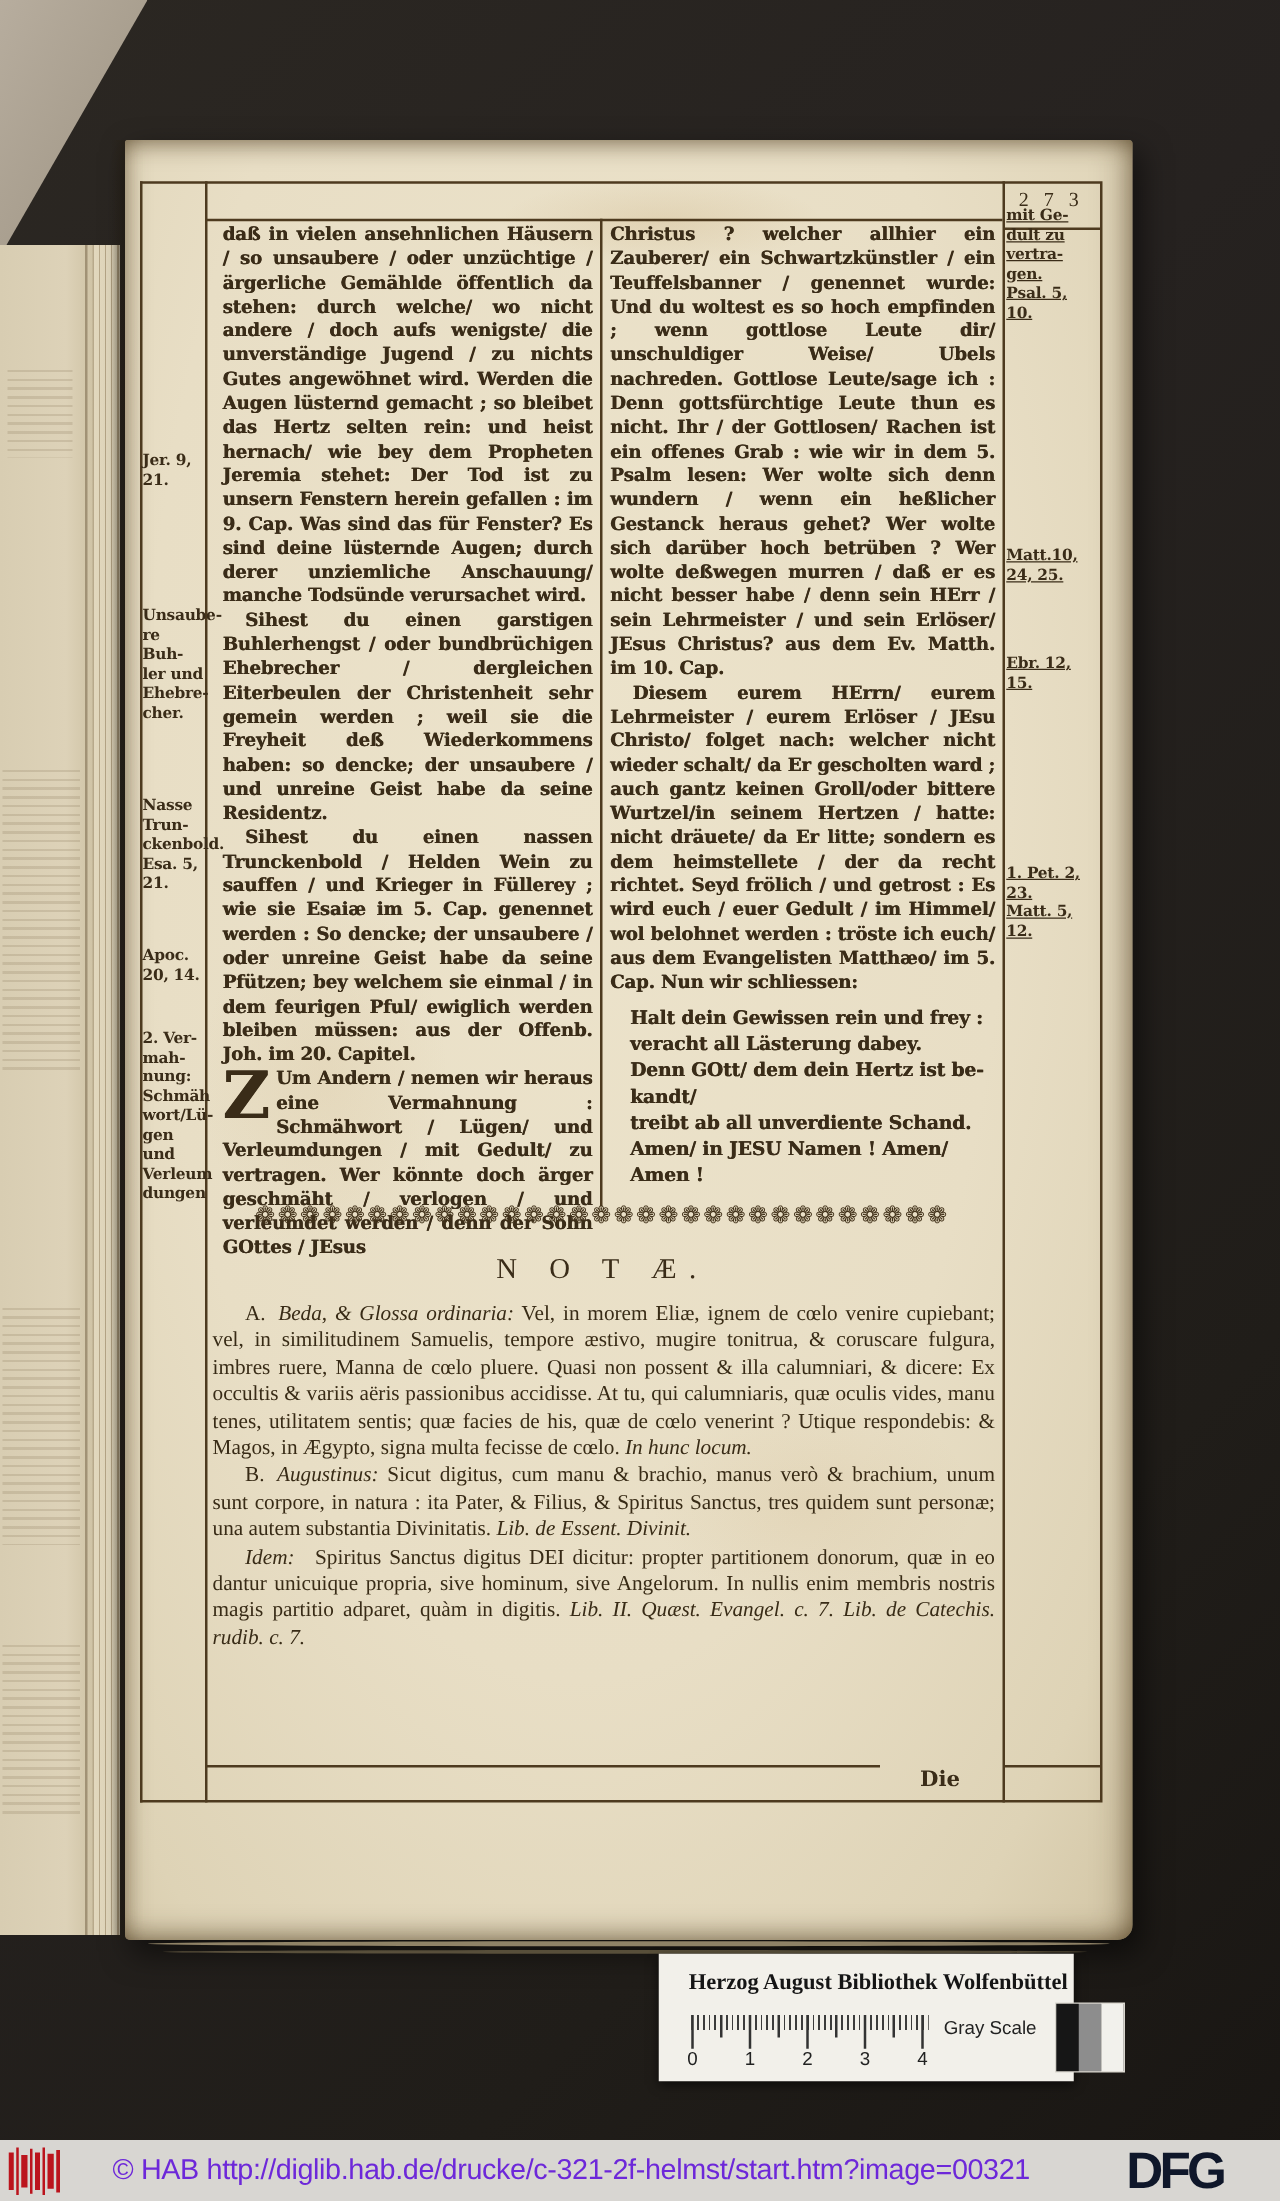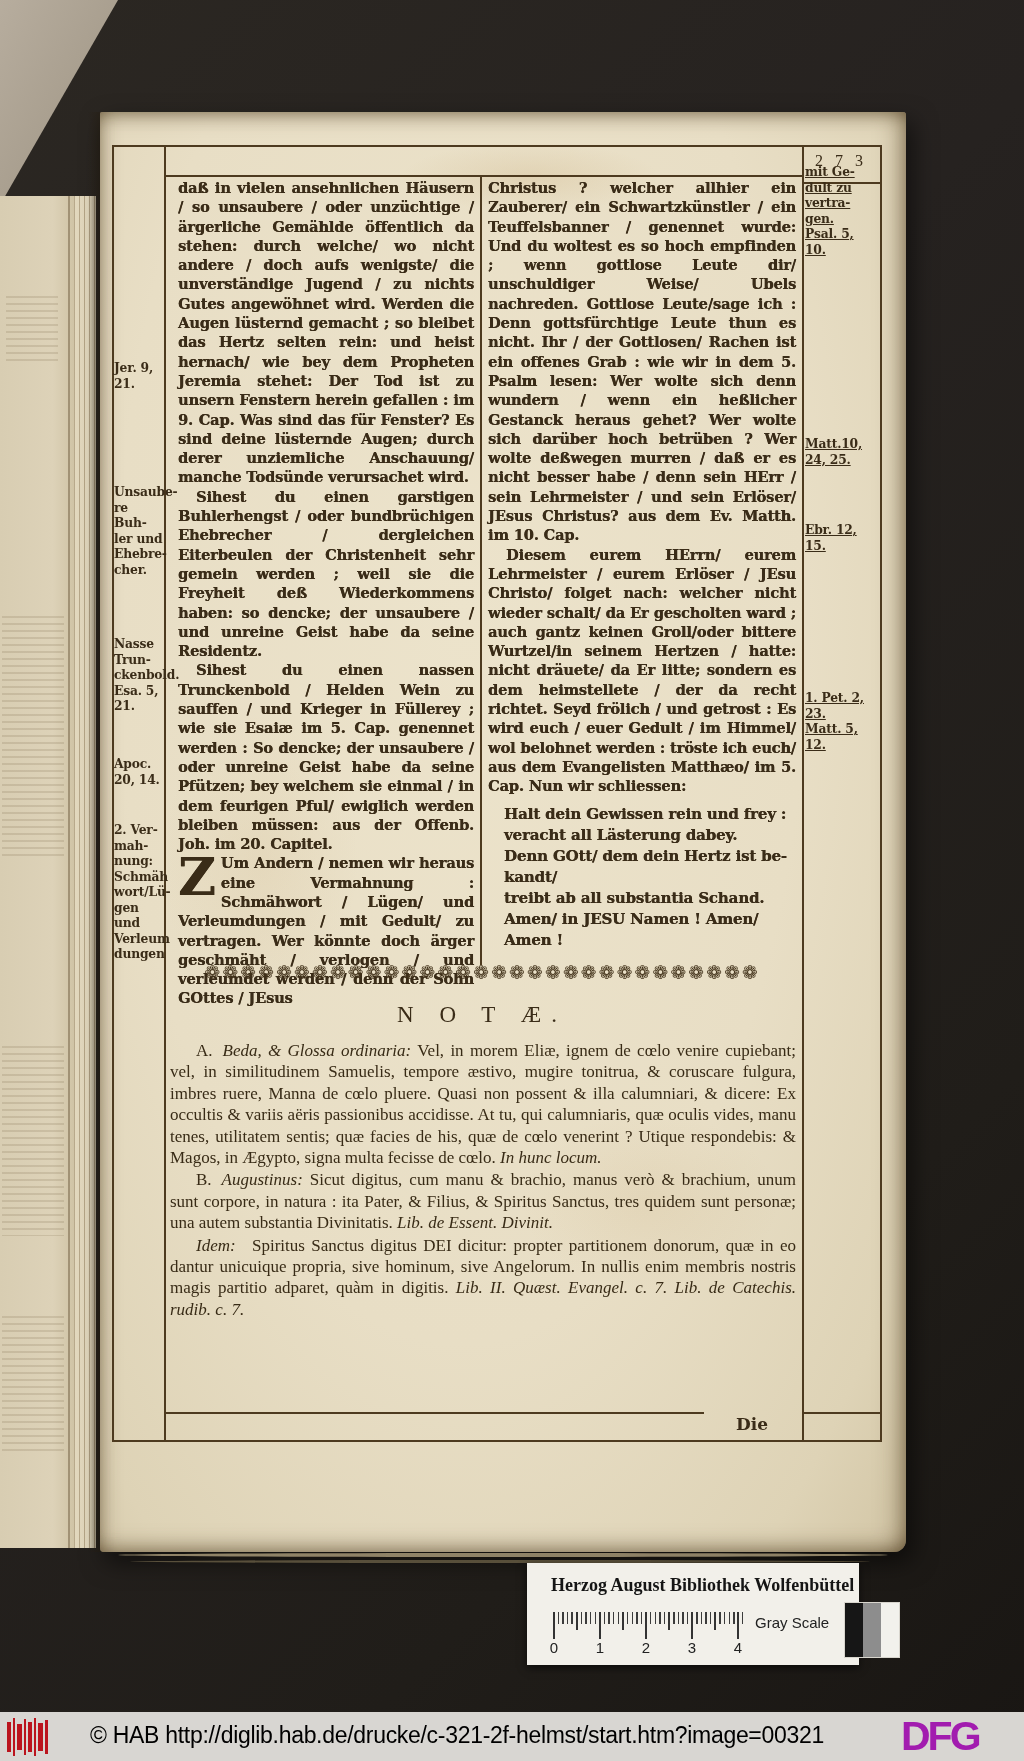--- a/index.html
+++ b/index.html
@@ -83,23 +83,23 @@
            font-family:"Liberation Sans",sans-serif;font-size:15px;color:#222;}
   .grayscale-label{position:absolute;left:228px;top:51px;font-family:"Liberation Sans",sans-serif;
                    font-size:15px;color:#222;}
   .patch{position:absolute;left:318px;top:40px;height:54px;display:flex;box-shadow:0 0 0 1px #d8d5cd;}
   .patch div{width:18px;height:54px;}
   
   .footer{position:absolute;left:0;top:1712px;width:1024px;height:49px;background:#d8d6d2;}
   .hab-bars{position:absolute;left:7px;top:6px;height:38px;display:flex;align-items:center;gap:2px;}
   .hab-bars i{display:block;background:#bb141d;}
   .footer-url{position:absolute;left:90px;top:10px;font-family:"Liberation Sans","DejaVu Sans",sans-serif;
-              font-size:23px;letter-spacing:-.3px;color:#000000;white-space:nowrap;}
+              font-size:23px;letter-spacing:-.3px;color:#6d28d9;white-space:nowrap;}
   .dfg{position:absolute;left:901px;top:1px;font-family:"Liberation Sans",sans-serif;
-       font-weight:700;font-size:41px;letter-spacing:-3px;color:#a21caf;text-align:right;}
+       font-weight:700;font-size:41px;letter-spacing:-3px;color:#0f172a;text-align:right;}
 </style>
 </head>
 <body>
 
 <div class="scene">
 
   <div class="wedge"></div>
 
   <div class="facing">
     <div class="ghost" style="left:6px;top:100px;width:52px;height:70px;"></div>
@@ -177,21 +177,21 @@
     </div>
 
     <div class="col col2">
       <p>Christus ? welcher allhier ein Zauberer/ ein Schwartzkünstler / ein Teuffelsbanner / genennet wurde: Und du woltest es so hoch empfinden ; wenn gottlose Leute dir/ unschuldiger Weise/ Ubels nachreden. Gottlose Leute/sage ich : Denn gottsfürchtige Leute thun es nicht. Ihr / der Gottlosen/ Rachen ist ein offenes Grab : wie wir in dem 5. Psalm lesen: Wer wolte sich denn wundern / wenn ein heßlicher Gestanck heraus gehet? Wer wolte sich darüber hoch betrüben ? Wer wolte deßwegen murren / daß er es nicht besser habe / denn sein HErr / sein Lehrmeister / und sein Erlöser/ JEsus Christus? aus dem Ev. Matth. im 10. Cap.</p>
       <p class="ind">Diesem eurem HErrn/ eurem Lehrmeister / eurem Erlöser / JEsu Christo/ folget nach: welcher nicht wieder schalt/ da Er gescholten ward ; auch gantz keinen Groll/oder bittere Wurtzel/in seinem Hertzen / hatte: nicht dräuete/ da Er litte; sondern es dem heimstellete / der da recht richtet. Seyd frölich / und getrost : Es wird euch / euer Gedult / im Himmel/ wol belohnet werden : tröste ich euch/ aus dem Evangelisten Matthæo/ im 5. Cap.  Nun wir schliessen:</p>
       <div class="poem">
         <div>Halt dein Gewissen rein und frey :</div>
         <div>veracht all Lästerung dabey.</div>
         <div>Denn GOtt/ dem dein Hertz ist be-</div>
         <div class="c">kandt/</div>
-        <div>treibt ab all substantia Schand.</div>
+        <div>treibt ab all unverdiente Schand.</div>
         <div>Amen/ in JESU Namen ! Amen/</div>
         <div class="c">Amen !</div>
       </div>
     </div>
 
     <div class="ornament">❁❁❁❁❁❁❁❁❁❁❁❁❁❁❁❁❁❁❁❁❁❁❁❁❁❁❁❁❁❁❁</div>
 
     <div class="notae-title">N O T Æ.</div>
     <div class="notae">
       <p><span class="n-label">A.</span><span class="n-it">Beda, &amp; Glossa ordinaria:</span><span> Vel, in morem Eliæ, ignem de cœlo venire cupiebant; vel, in similitudinem Samuelis, tempore æstivo, mugire tonitrua, &amp; coruscare fulgura, imbres ruere, Manna de cœlo pluere. Quasi non possent &amp; illa calumniari, &amp; dicere: Ex occultis &amp; variis aëris passionibus accidisse.  At tu, qui calumniaris, quæ oculis vides, manu tenes, utilitatem sentis; quæ facies de his, quæ de cœlo venerint ?  Utique respondebis: &amp; Magos, in Ægypto, signa multa fecisse de cœlo. </span><span class="n-it">In hunc locum.</span></p>

